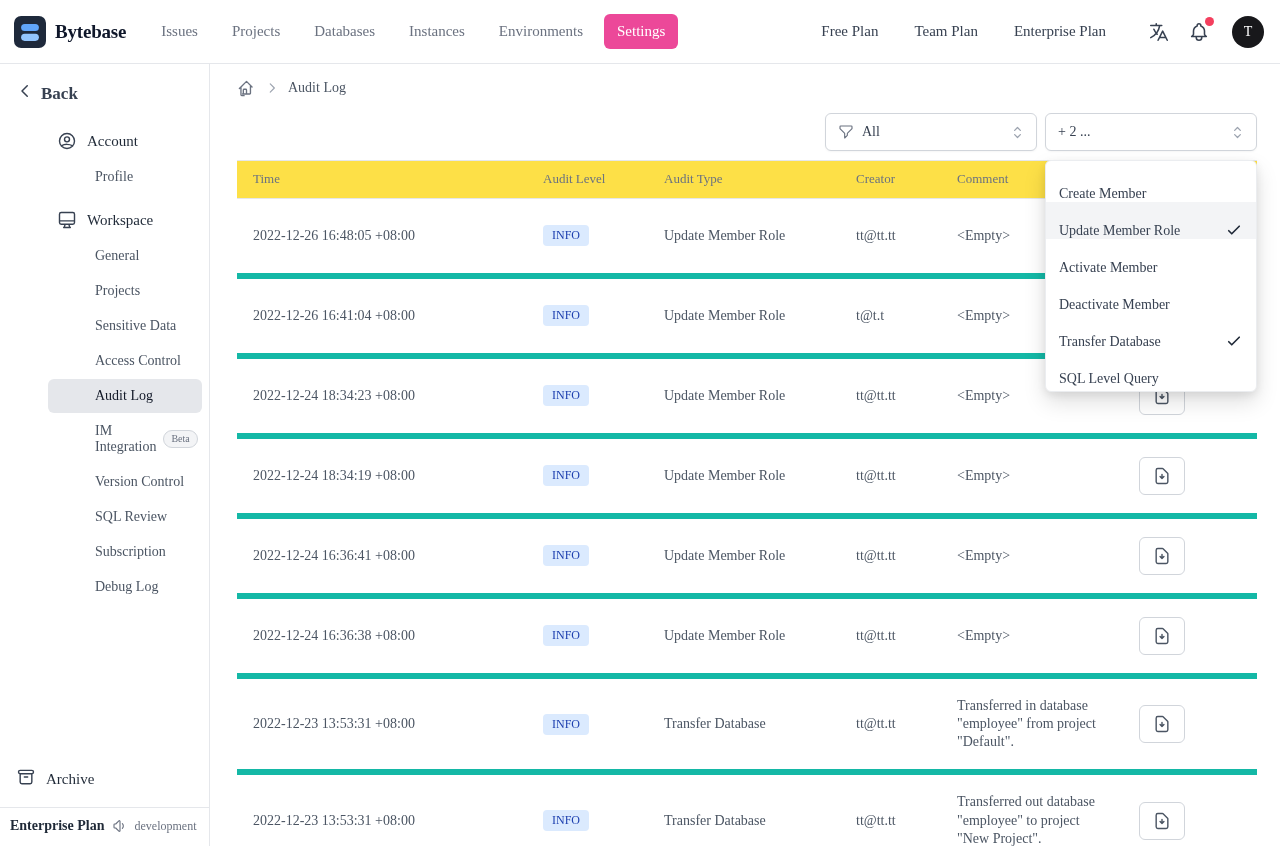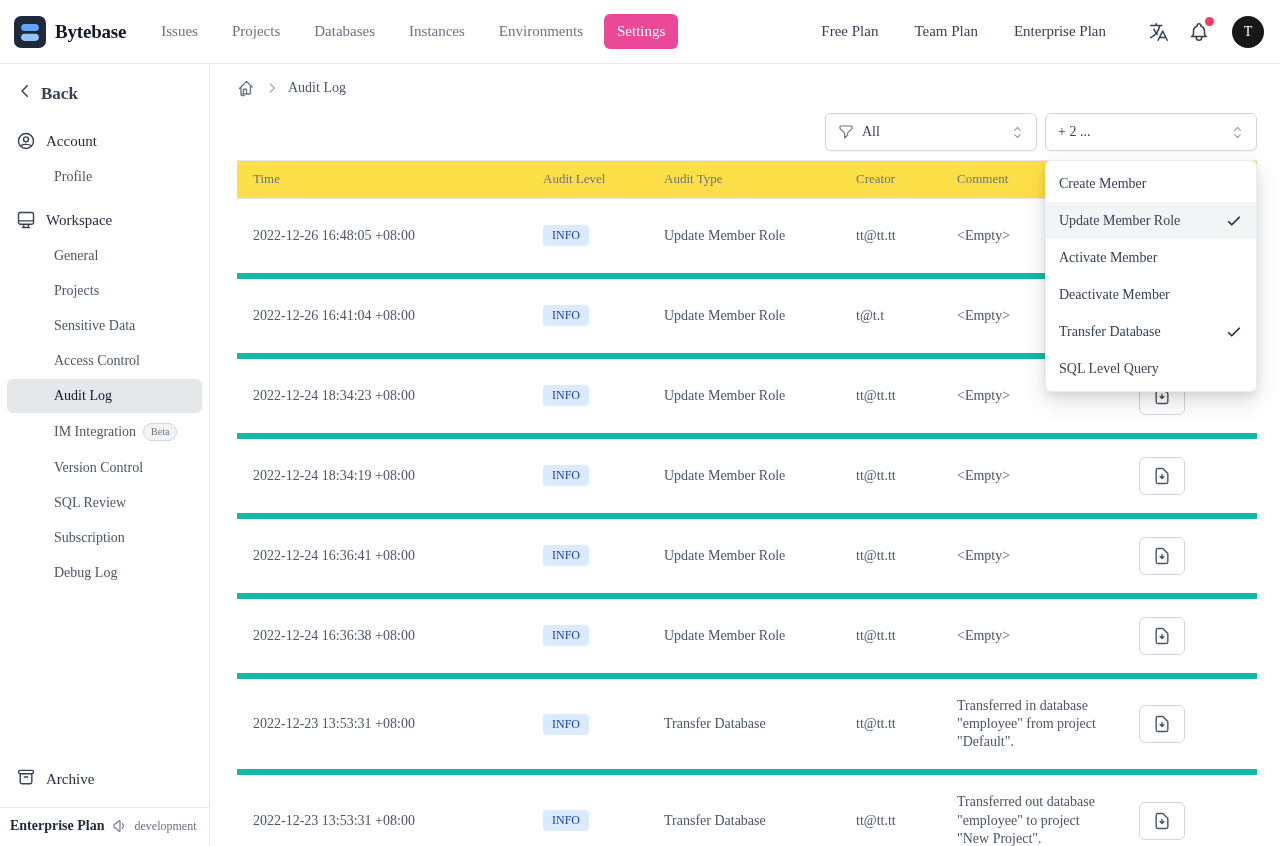--- a/index.html
+++ b/index.html
@@ -25,21 +25,21 @@
   .notif-dot { position:absolute; top:0; right:0; width:9px; height:9px; border-radius:50%; background:#f43f5e; }
   .avatar { width:32px; height:32px; border-radius:50%; background:#18181b; color:#fff; display:flex;
             align-items:center; justify-content:center; font-size:14px; font-weight:500; margin-left:18px; cursor:pointer; }
 
   
   .sidebar { position:absolute; top:64px; left:0; bottom:0; width:210px; border-right:1px solid #e5e7eb;
              background:#fff; display:flex; flex-direction:column; }
   .back-btn { display:flex; align-items:center; gap:7px; margin:12px 8px 4px; padding:6px 8px;
               font-family:inherit; font-size:17px; font-weight:600; color:#374151; background:none; border:none; cursor:pointer; border-radius:6px; }
   .back-btn svg { width:18px; height:18px; }
-  .side-section { margin-top:8px; }
+  .side-section { margin-top:8px;margin-left:41px; }
   .section-head { display:flex; align-items:center; gap:10px; padding:8px 16px; font-size:15px; font-weight:500; color:#1f2937; }
   .sec-icon svg { width:20px; height:20px; display:block; color:#374151; }
   .side-item { display:flex; align-items:center; margin:1px 7px; padding:9px 8px 9px 47px;
                font-size:14px; color:#4b5563; border-radius:6px; cursor:pointer; }
   .side-item.active { background:#e5e7eb; color:#111827; }
   .beta-badge { font-size:10px; line-height:1; padding:3px 7px; margin-left:7px; border-radius:9999px;
                 background:#f3f4f6; border:1px solid #d1d5db; color:#6b7280; }
   .side-bottom { margin-top:auto; padding:6px 8px 8px; }
   .archive-btn { display:flex; align-items:center; gap:10px; width:100%; padding:8px;
                  font-family:inherit; font-size:15px; font-weight:500; color:#1f2937; background:none; border:none; cursor:pointer; border-radius:6px; }
@@ -63,21 +63,21 @@
   .select { display:flex; align-items:center; gap:8px; width:212px; height:38px; padding:0 10px 0 12px;
             border:1px solid #d1d5db; border-radius:6px; background:#fff; font-family:inherit; font-size:14px;
             color:#374151; cursor:pointer; box-shadow:0 1px 2px rgba(0,0,0,0.04); }
   .sel-icon svg { width:16px; height:16px; color:#6b7280; display:block; }
   .sel-val { flex:1; text-align:left; }
   .sel-caret svg { width:17px; height:17px; color:#9ca3af; display:block; }
 
   .type-menu { position:absolute; top:calc(100% + 9px); right:0; width:212px; background:#fff;
                border:1px solid #ebedf0; border-radius:6px; padding:4px 0; z-index:50;
                box-shadow:0 10px 22px rgba(0,0,0,0.13), 0 3px 8px rgba(0,0,0,0.08); }
-  .menu-item { display:flex; align-items:center; justify-content:space-between; height:37px; padding:0 13px;
+  .menu-item { display:flex; align-items:flex-end; justify-content:space-between; height:37px; padding:0 13px;
                font-size:14px; color:#374151; cursor:pointer; }
   .menu-item.hl { background:#f3f4f6; }
   .mi-check svg { width:18px; height:18px; color:#1f2937; display:block; }
 
   
   .audit-table { width:100%; border-collapse:collapse; }
   .audit-table th { background:#fde047; border-top:1px solid #e5e7eb; border-bottom:1px solid #e5e7eb;
                     font-size:13px; font-weight:500; color:#6b7280; text-align:left; padding:10px 16px; white-space:nowrap; }
   .audit-table td { border-bottom:6px solid #14b8a6; padding:18px 16px; font-size:14px; color:#4b5563; vertical-align:middle; }
   .c-time   { width:290px; color:#374151; white-space:nowrap; }

